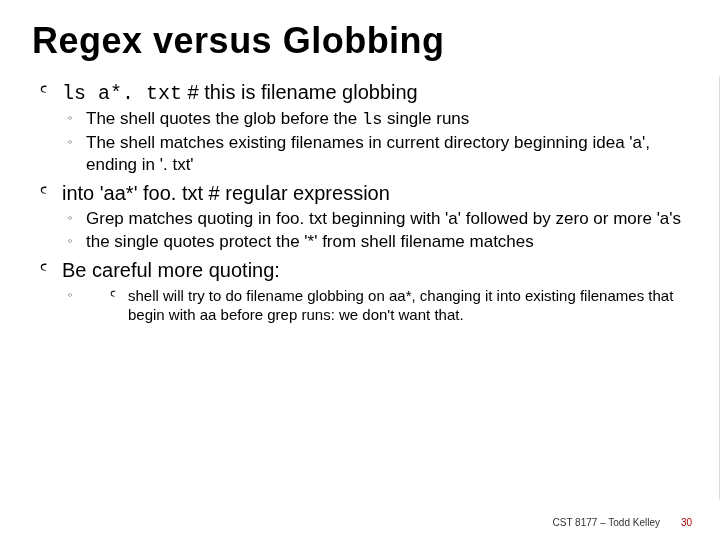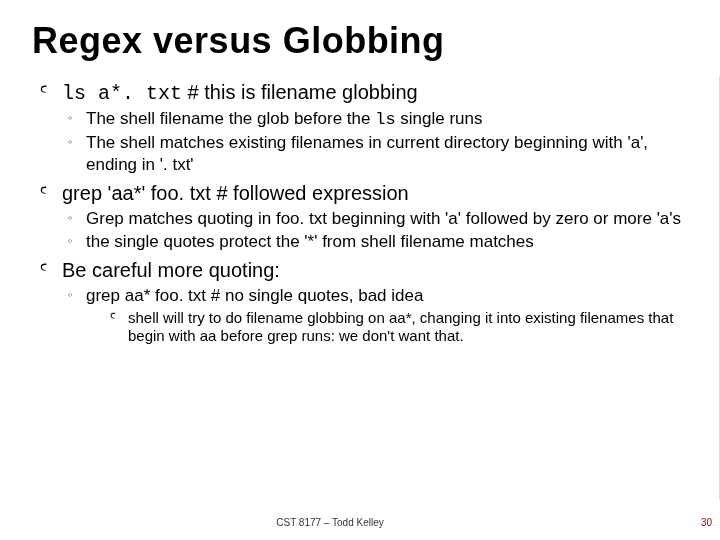--- a/index.html
+++ b/index.html
@@ -67,28 +67,28 @@
     flex: 0 0 auto;
     width: 18px;
     font-size: 13px;
     line-height: 1.4;
   }
   .footer-credit {
     position: absolute;
     bottom: 12px;
     left: 0;
     right: 60px;
-    text-align: center;
+    text-align: right;
     font-size: 10px;
     color: #333;
   }
   .page-num {
     position: absolute;
     bottom: 12px;
-    right: 8px;
+    right: 28px;
     font-size: 10px;
     color: #b00000;
   }
   .rule {
     position: absolute;
     right: 0;
     top: 76px;
     bottom: 40px;
     width: 0;
     border-right: 1px solid #dcdcdc;
@@ -104,53 +104,52 @@
   <div class="bullet-row">
     <span class="bullet-icon">Ꜥ</span>
     <span class="bullet-text">
       <span class="mono">ls a*. txt</span><span>   # this is filename globbing</span>
     </span>
   </div>
   <div class="sub-list">
     <div class="sub-row">
       <span class="sub-icon">◦</span>
       <span class="sub-text">
-        <span>The shell filename the glob before the </span><span class="mono">ls</span><span> single runs</span>
+        <span>The shell quotes the glob before the </span><span class="mono">ls</span><span> single runs</span>
       </span>
     </div>
     <div class="sub-row">
       <span class="sub-icon">◦</span>
-      <span class="sub-text">The shell matches existing filenames in current directory beginning with 'a', ending in '. txt'</span>
+      <span class="sub-text">The shell matches existing filenames in current directory beginning idea 'a', ending in '. txt'</span>
     </div>
   </div>
 
   <div class="bullet-row">
     <span class="bullet-icon">Ꜥ</span>
-    <span class="bullet-text">grep 'aa*' foo. txt  # followed expression</span>
+    <span class="bullet-text">into 'aa*' foo. txt  # regular expression</span>
   </div>
   <div class="sub-list">
     <div class="sub-row">
       <span class="sub-icon">◦</span>
       <span class="sub-text"> Grep matches quoting in foo. txt beginning with 'a' followed by zero or more 'a's</span>
     </div>
     <div class="sub-row">
       <span class="sub-icon">◦</span>
       <span class="sub-text">the single quotes protect the '*' from shell filename matches</span>
     </div>
   </div>
 
   <div class="bullet-row">
     <span class="bullet-icon">Ꜥ</span>
     <span class="bullet-text">Be careful more quoting:</span>
   </div>
   <div class="sub-list">
     <div class="sub-row">
       <span class="sub-icon">◦</span>
       <span class="sub-text">
-        <span>grep aa* foo. txt  # no single quotes,  bad idea</span>
         <div class="subsub-row">
           <span class="subsub-icon">Ꜥ</span>
           <span>shell will try to do filename globbing on aa*, changing it into existing filenames that begin with aa before grep runs: we don't want that.</span>
         </div>
       </span>
     </div>
   </div>
 
 </div>
 

